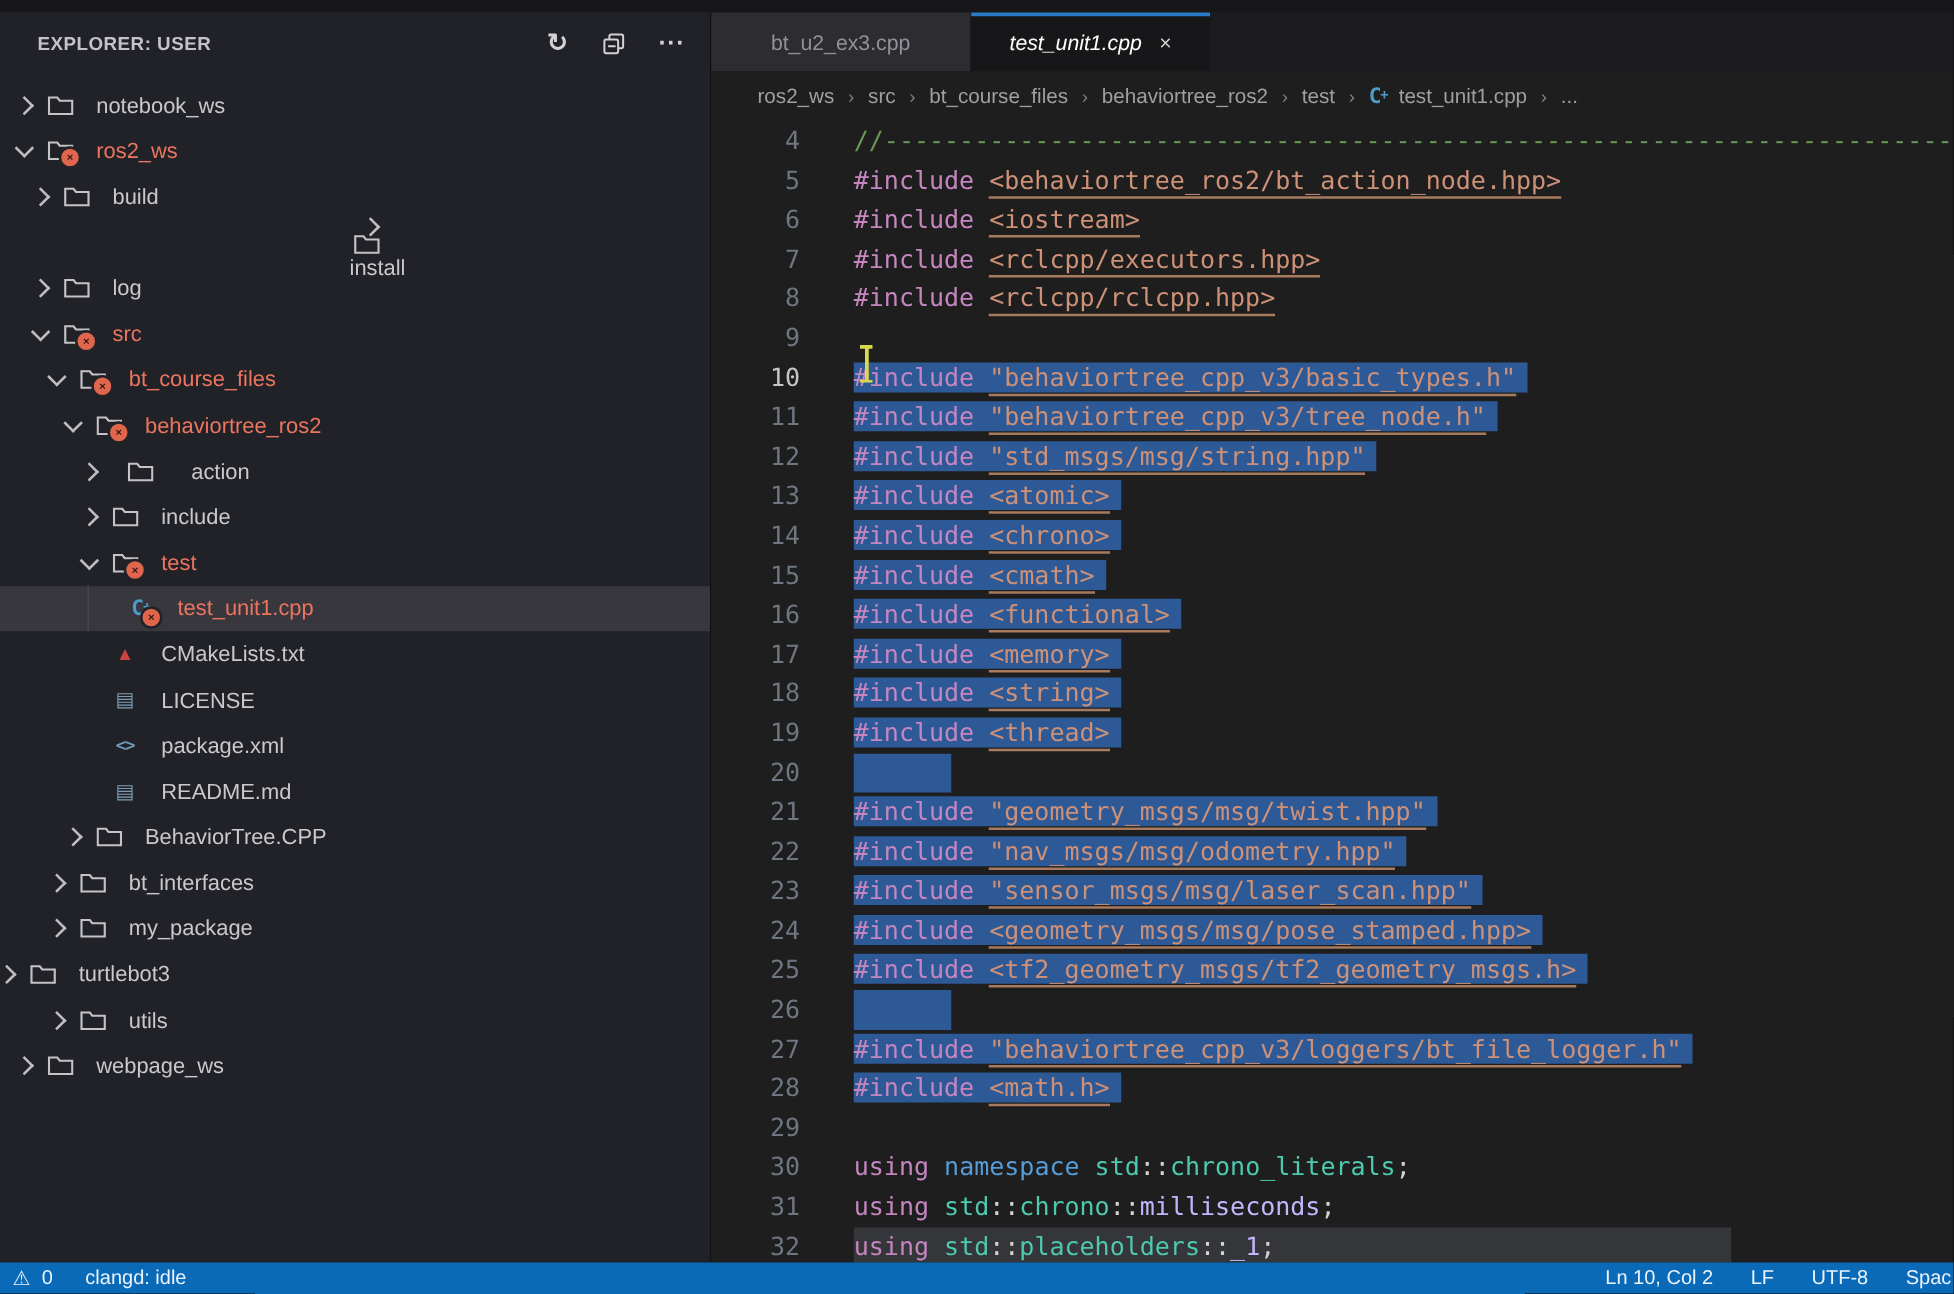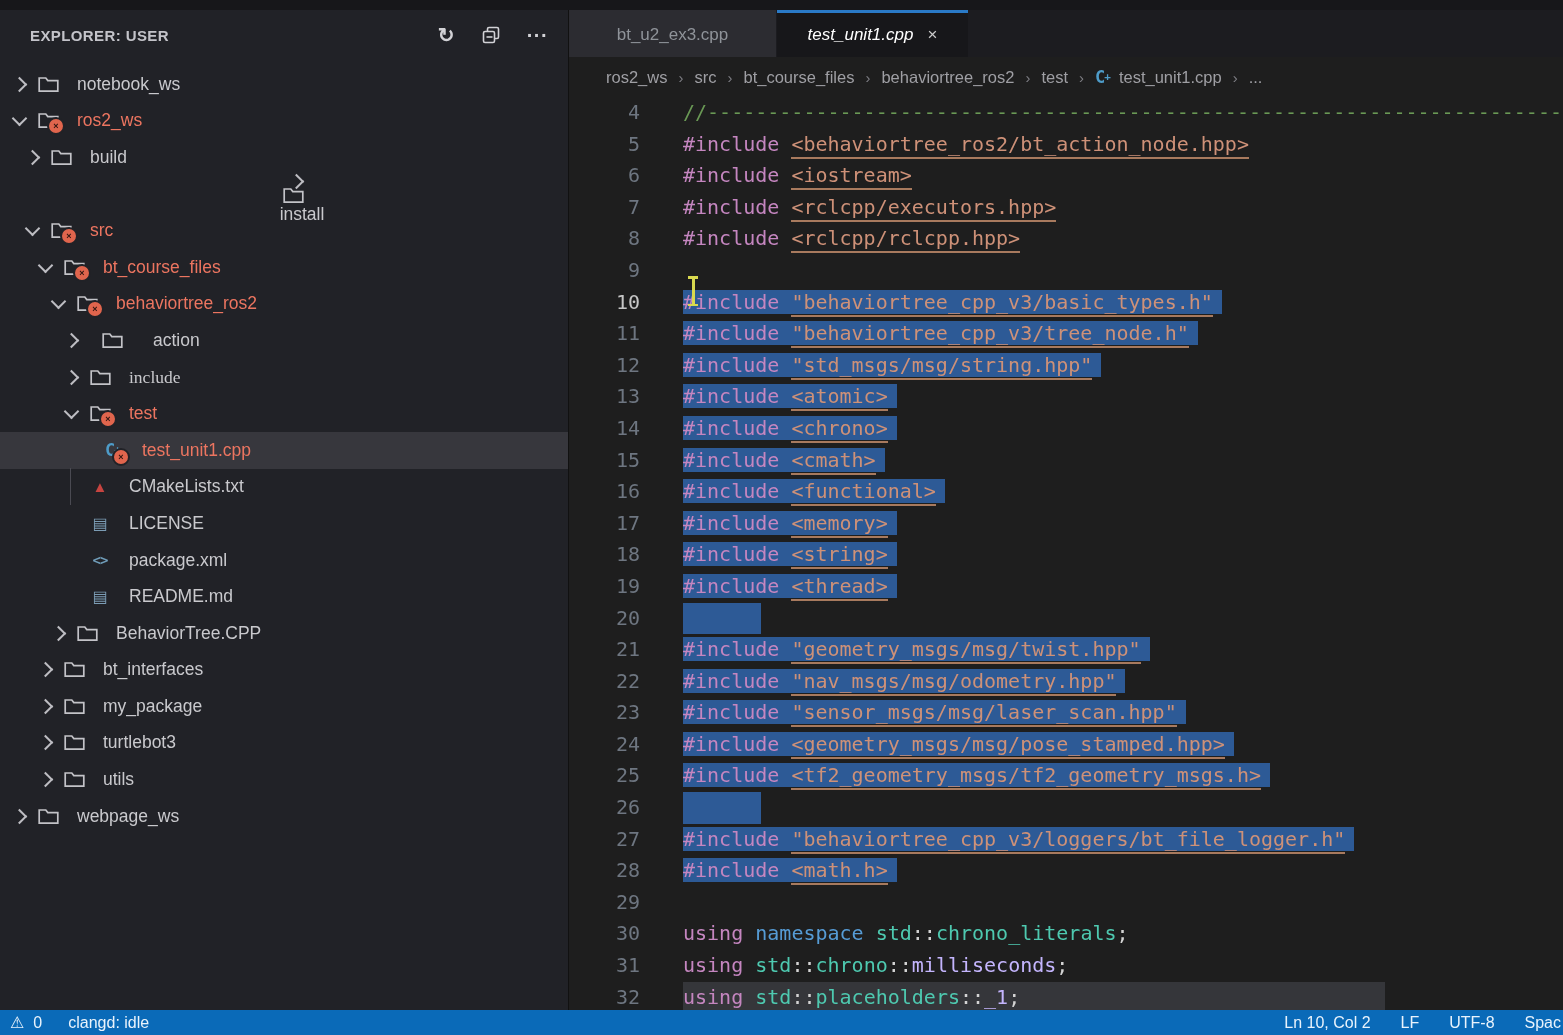--- a/index.html
+++ b/index.html
@@ -145,20 +145,31 @@
           <span class="chev-wrap">
             <span class="chev "></span>
           </span>
           <span class="icon-box">
             <svg width="21" height="17" viewBox="0 0 21 17">
               <path d="M1.2 2 h6.6 l2 2.6 H19.8 V15.2 H1.2 Z" fill="none" stroke="#c3c3c8" stroke-width="1.7"></path>
             </svg>
           </span>
           <span class="label">install</span>
         </div>
+        <div class="row" style="padding-left: 27px;">
+          <span class="chev-wrap">
+            <span class="chev "></span>
+          </span>
+          <span class="icon-box">
+            <svg width="21" height="17" viewBox="0 0 21 17">
+              <path d="M1.2 2 h6.6 l2 2.6 H19.8 V15.2 H1.2 Z" fill="none" stroke="#c3c3c8" stroke-width="1.7"></path>
+            </svg>
+          </span>
+          <span class="label">log</span>
+        </div>
         <div class="row error" style="padding-left: 27px;">
           <span class="chev-wrap">
             <span class="chev open"></span>
           </span>
           <span class="icon-box">
             <svg width="21" height="17" viewBox="0 0 21 17">
               <path d="M1.2 2 h6.6 l2 2.6 H19.8 V15.2 H1.2 Z" fill="none" stroke="#c3c3c8" stroke-width="1.7"></path>
             </svg>
             <span class="badge">×</span>
           </span>
@@ -192,21 +203,21 @@
           <span class="chev-wrap">
             <span class="chev "></span>
           </span>
           <span class="icon-box">
             <svg width="21" height="17" viewBox="0 0 21 17">
               <path d="M1.2 2 h6.6 l2 2.6 H19.8 V15.2 H1.2 Z" fill="none" stroke="#c3c3c8" stroke-width="1.7"></path>
             </svg>
           </span>
           <span class="label">action</span>
         </div>
-        <div class="row" style="padding-left: 66px; font-family: Liberation Serif, serif;">
+        <div class="row" style="padding-left: 66px;">
           <span class="chev-wrap">
             <span class="chev "></span>
           </span>
           <span class="icon-box">
             <svg width="21" height="17" viewBox="0 0 21 17">
               <path d="M1.2 2 h6.6 l2 2.6 H19.8 V15.2 H1.2 Z" fill="none" stroke="#c3c3c8" stroke-width="1.7"></path>
             </svg>
           </span>
           <span class="label">include</span>
         </div>
@@ -284,21 +295,21 @@
           <span class="chev-wrap">
             <span class="chev "></span>
           </span>
           <span class="icon-box">
             <svg width="21" height="17" viewBox="0 0 21 17">
               <path d="M1.2 2 h6.6 l2 2.6 H19.8 V15.2 H1.2 Z" fill="none" stroke="#c3c3c8" stroke-width="1.7"></path>
             </svg>
           </span>
           <span class="label">my_package</span>
         </div>
-        <div class="row" style="padding-left: 40px;">
+        <div class="row" style="">
           <span class="chev-wrap">
             <span class="chev "></span>
           </span>
           <span class="icon-box">
             <svg width="21" height="17" viewBox="0 0 21 17">
               <path d="M1.2 2 h6.6 l2 2.6 H19.8 V15.2 H1.2 Z" fill="none" stroke="#c3c3c8" stroke-width="1.7"></path>
             </svg>
           </span>
           <span class="label">turtlebot3</span>
         </div>

